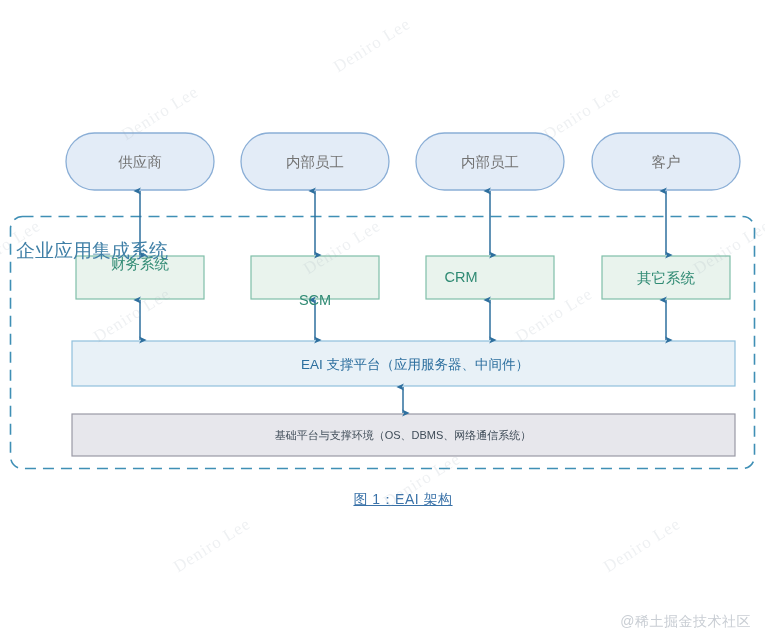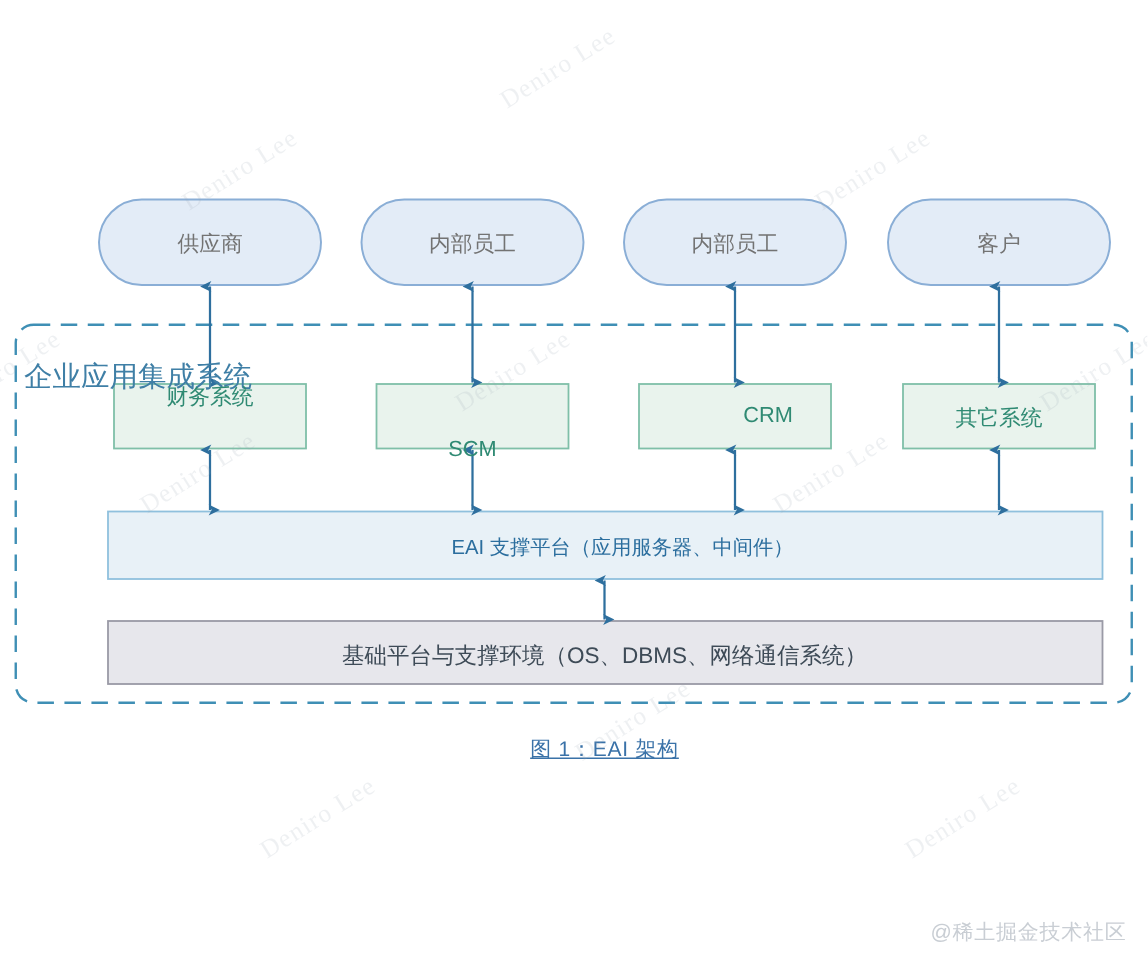--- a/index.html
+++ b/index.html
@@ -71,21 +71,21 @@
     font-size: 19px;
     color: #3f7fa6;
   }
   .bar-label {
     font-size: 13.5px;
     color: #2b6e9e;
     text-align: center;
     margin-left: 12px;
   }
   .bar-label-gray {
-    font-size: 15px;
+    font-size: 11px;
     color: #3e4b57;
     text-align: left;
   }
   .caption {
     font-size: 14px;
     color: #3a72a8;
     text-align: center;
     letter-spacing: 0.5px;
     text-decoration: underline;
   }
@@ -163,21 +163,21 @@
 
   <div class="lbl actor-label center-x" style="left:140px; top:153px;">供应商</div>
   <div class="lbl actor-label center-x" style="left:315px; top:153px;">内部员工</div>
   <div class="lbl actor-label center-x" style="left:490px; top:153px;">内部员工</div>
   <div class="lbl actor-label center-x" style="left:666px; top:153px;">客户</div>
 
   <div class="lbl container-label" style="left:16px; top:238px;">企业应用集成系统</div>
 
   <div class="lbl sys-label center-x" style="left:140px; top:255px;">财务系统</div>
   <div class="lbl sys-label center-x" style="left:315px; top:269px;margin-top:23px;">SCM</div>
-  <div class="lbl sys-label center-x" style="left:512px; top:269px;text-align:right;">CRM</div>
+  <div class="lbl sys-label center-x" style="left:461px; top:269px;text-align:right;">CRM</div>
   <div class="lbl sys-label center-x" style="left:666px; top:269px;">其它系统</div>
 
   <div class="lbl bar-label center-x" style="left:403px; top:356px;">EAI 支撑平台（应用服务器、中间件）</div>
   <div class="lbl bar-label-gray center-x" style="left:403px; top:428px;">基础平台与支撑环境（OS、DBMS、网络通信系统）</div>
 
   <div class="lbl caption center-x" style="left:403px; top:491px;">图 1：EAI 架构</div>
 
   <div class="corner-watermark">@稀土掘金技术社区</div>
 
 </div>

